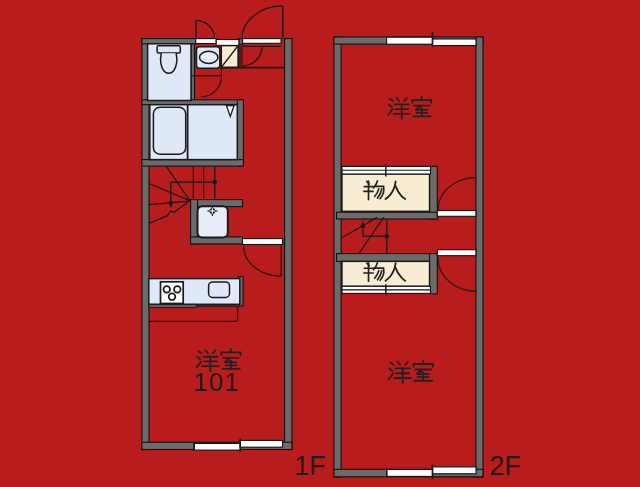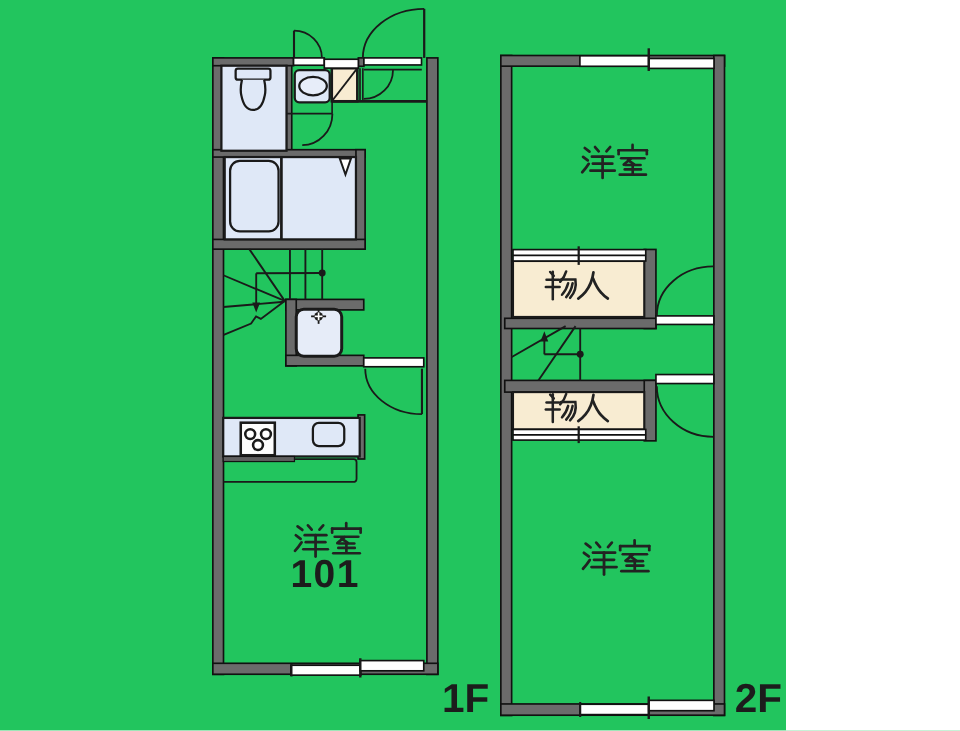--- a/index.html
+++ b/index.html
@@ -1,16 +1,16 @@
 <!DOCTYPE html>
 <html><head>
 <meta charset="utf-8">
 <style>
   html,body{margin:0;padding:0;background:#ffffff;}
-  #stage{position:relative;width:524px;height:487px;background:#22c55e;overflow:hidden;font-weight:bold;}
+  #stage{position:relative;width:640px;height:487px;background:#b91c1c;overflow:hidden;}
   svg{display:block;}
   text{font-family:"Liberation Sans", sans-serif;fill:#1c1c1c;}
 </style>
 </head>
 <body>
 
 <div id="stage">
 <svg width="640" height="487" viewBox="0 0 640 487">
 <defs>
 <g id="k-you" fill="none" stroke="#222" stroke-width="1.9" stroke-linecap="round">

